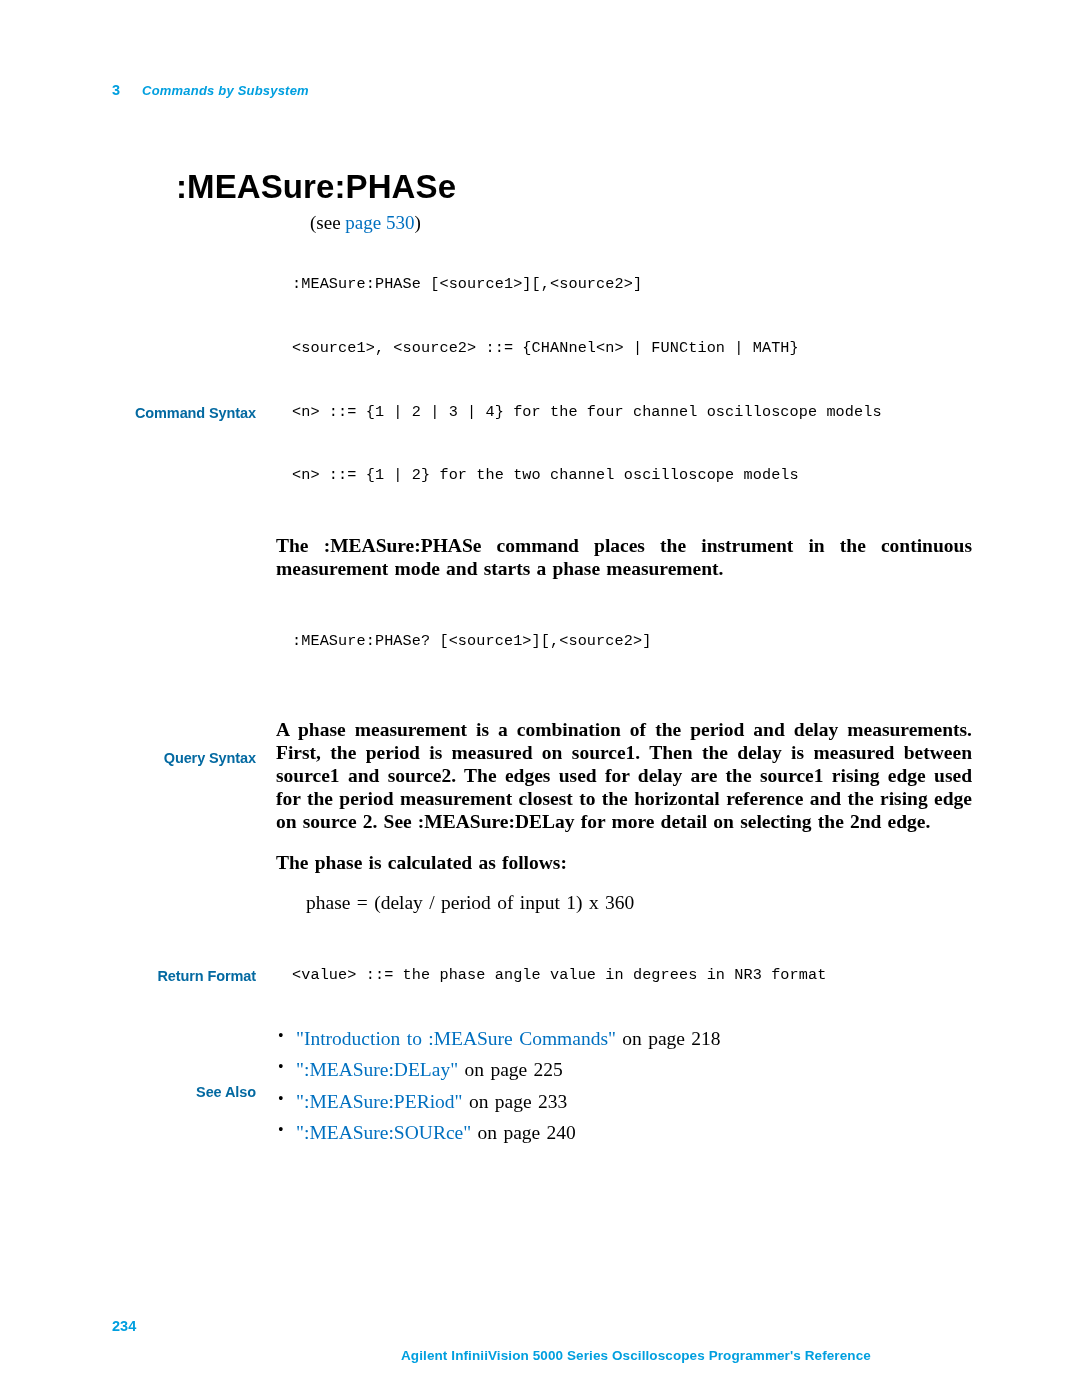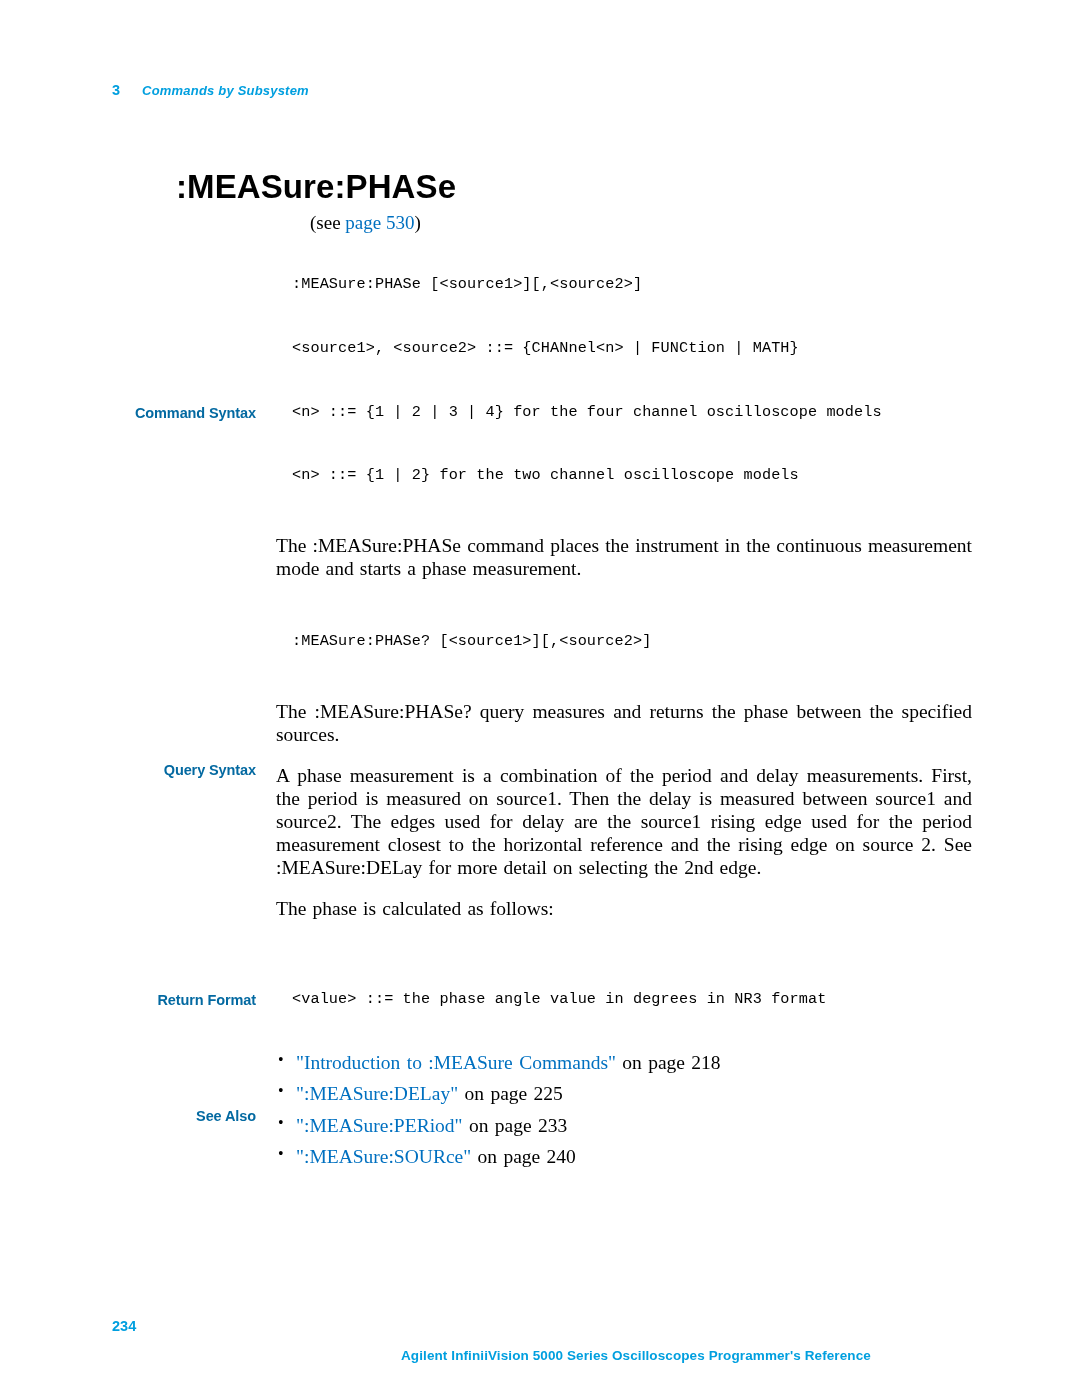--- a/index.html
+++ b/index.html
@@ -108,20 +108,21 @@
     margin: 0 0 16px 16px;
   }
   .mono-block p:last-child { margin-bottom: 0; }
 
   .para {
     font-size: 19.5px;
     line-height: 1.18;
     text-align: justify;
     margin: 0;
     word-spacing: 1.3px;
+    font-weight: bold;
   }
   .para.nj { text-align: left; }
 
   .gap-s { height: 13px; }
   .gap-m { height: 18px; }
   .gap-l { height: 22px; }
 
   .eq {
     font-size: 19.5px;
     padding-left: 30px;
@@ -213,26 +214,26 @@
 
     <div class="gap-l"></div>
 
     <div class="row">
       <div class="label">Query Syntax</div>
       <div class="body">
         <div class="mono-block mono">
           <p>:MEASure:PHASe? [&lt;source1&gt;][,&lt;source2&gt;]</p>
         </div>
         <div class="gap-m"></div>
-        <p class="para">The :MEASure:PHASe? query measures and returns the phase between the specified sources.</p>
         <div class="gap-m"></div>
         <p class="para">A phase measurement is a combination of the period and delay measurements. First, the period is measured on source1. Then the delay is measured between source1 and source2. The edges used for delay are the source1 rising edge used for the period measurement closest to the horizontal reference and the rising edge on source 2. See :MEASure:DELay for more detail on selecting the 2nd edge.</p>
         <div class="gap-m"></div>
         <p class="para nj">The phase is calculated as follows:</p>
         <div class="gap-m"></div>
+        <div class="eq">phase = (delay / period of input 1) x 360</div>
       </div>
     </div>
 
     <div class="gap-l"></div>
 
     <div class="row">
       <div class="label">Return Format</div>
       <div class="body">
         <div class="mono-block mono">
           <p>&lt;value&gt; ::= the phase angle value in degrees in NR3 format</p>

